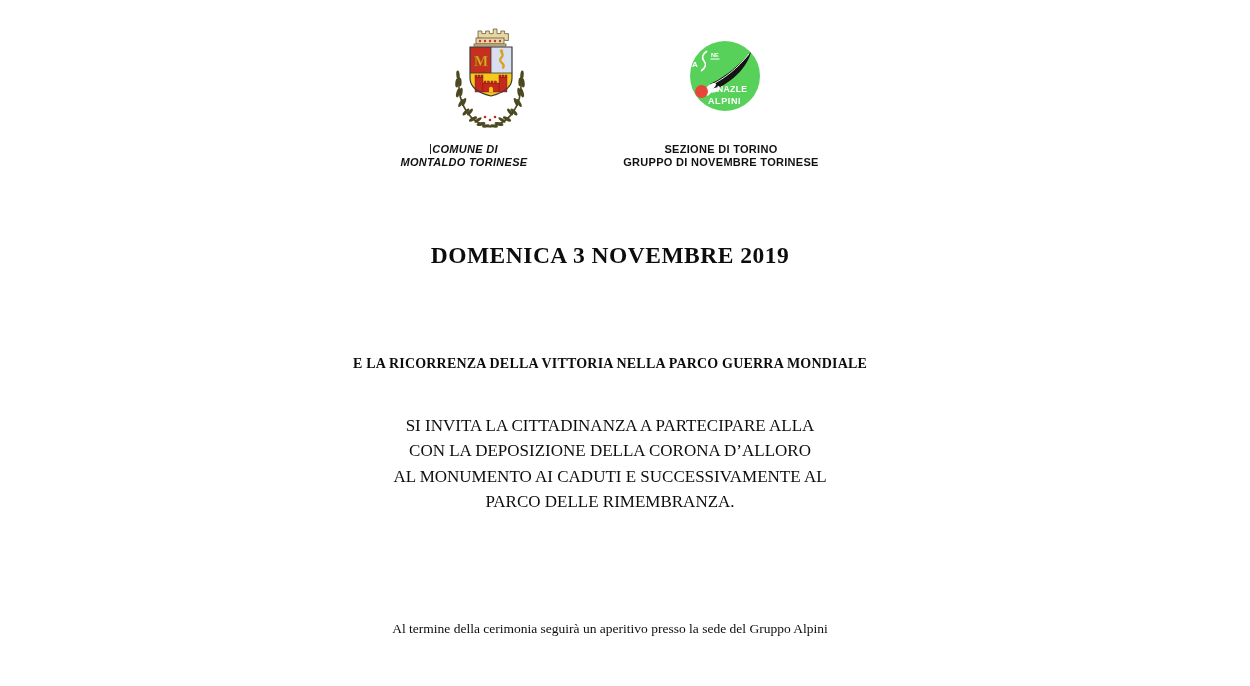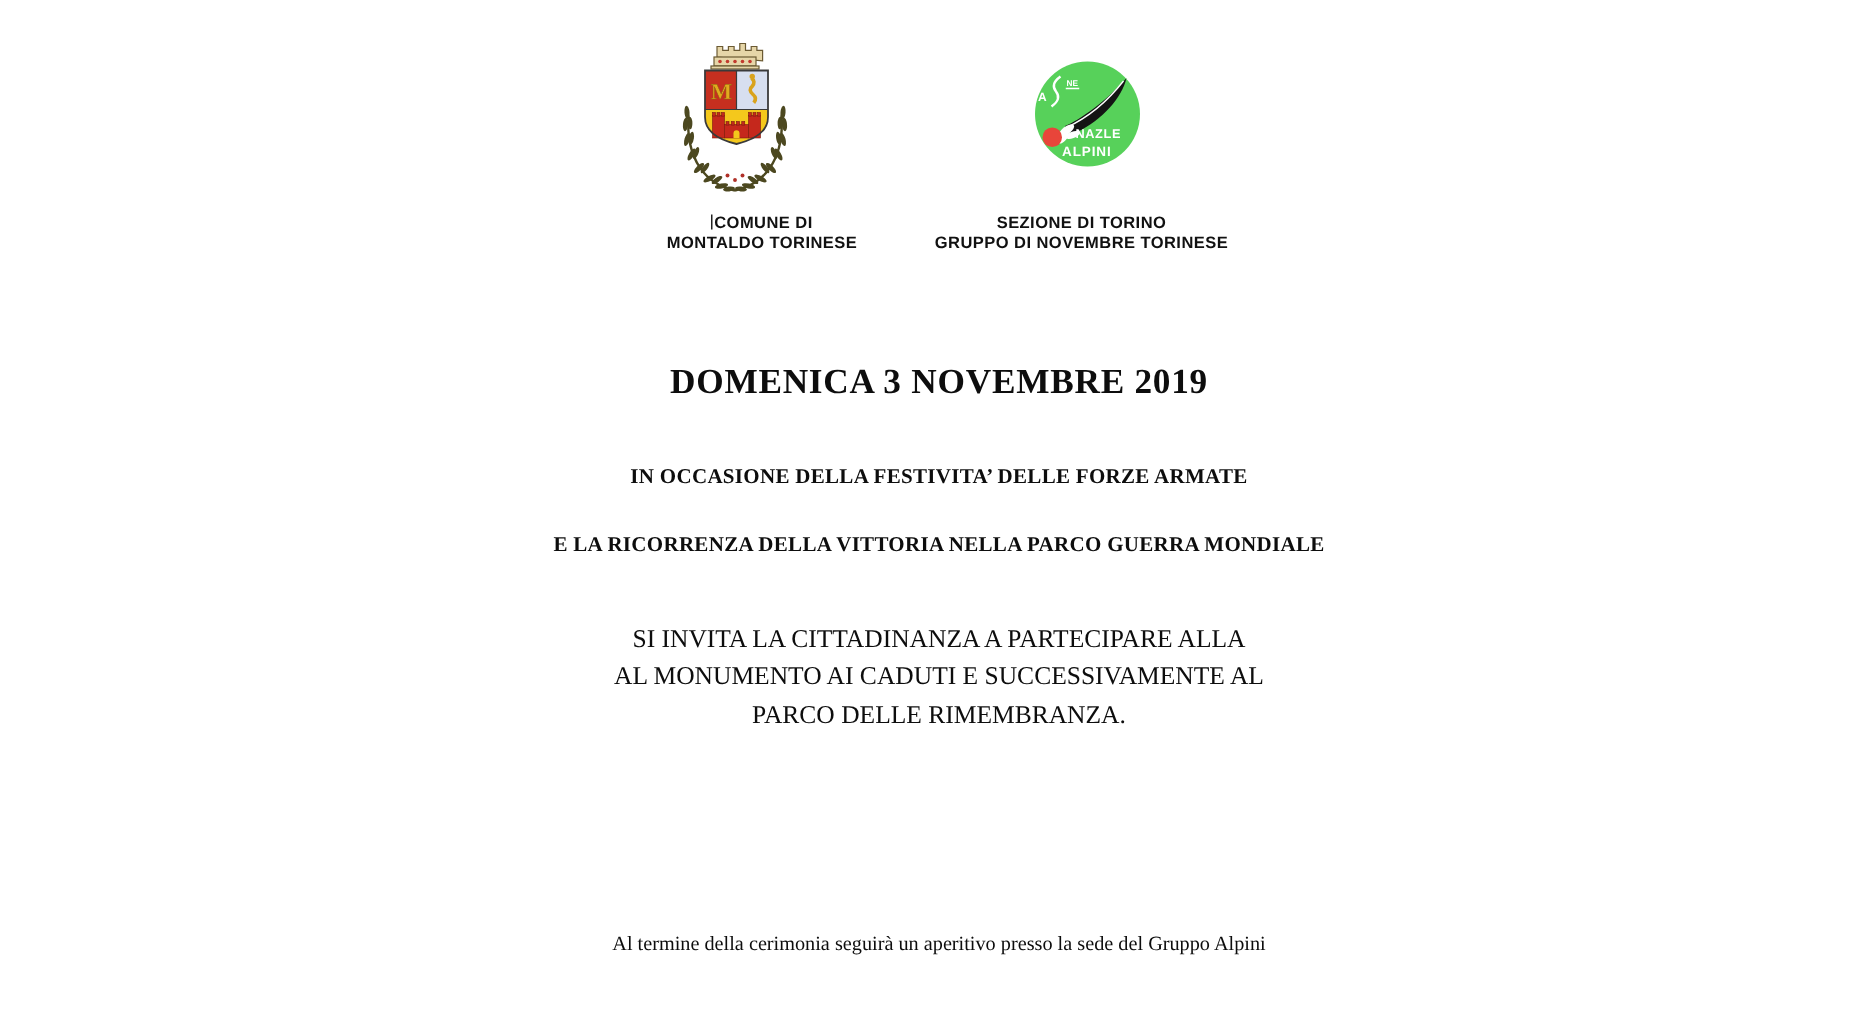--- a/index.html
+++ b/index.html
@@ -8,28 +8,28 @@
     font-family:"Liberation Serif", serif; color:#0d0d0d; overflow:hidden;
   }
   
   .crest { position:absolute; left:445px; top:25px; width:90px; height:110px; }
   .badge { position:absolute; left:686px; top:38px; width:78px; height:78px; }
   .caption {
     position:absolute; top:143px; text-align:center;
     font-family:"Liberation Sans", sans-serif; font-weight:bold;
     font-size:11px; line-height:12.5px; letter-spacing:0.3px; color:#111;
   }
-  .caption-left  { left:408px; width:200px; }
+  .caption-left  { left:364px; width:200px;font-style:italic; }
   .caption-right { left:596px; width:250px; }
   .caret-mark {
     display:inline-block; width:0; height:10px;
     border-left:1.5px solid #222; margin-right:1px; vertical-align:-1px;
   }
   
-  .band { position:absolute; left:16px; width:1220px; text-align:center; }
+  .band { position:absolute; left:0; width:1220px; text-align:center; }
   .title    { top:242px; font-size:23.5px; font-weight:bold; letter-spacing:0.5px; }
   .subtitle1{ top:311px; font-size:14px;   font-weight:bold; letter-spacing:0.2px; }
   .subtitle2{ top:356px; font-size:14px;   font-weight:bold; letter-spacing:0.2px; }
   .body-text{ top:413px; font-size:17px;   line-height:25.3px; }
   .footer   { top:585px; font-size:13.5px;margin-top:36px; }
 </style>
 </head>
 <body>
 
 <div class="page">
@@ -150,24 +150,24 @@
     <div>MONTALDO TORINESE</div>
   </div>
 
   <div class="caption caption-right">
     <div>SEZIONE DI TORINO</div>
     <div>GRUPPO DI NOVEMBRE TORINESE</div>
   </div>
 
   <div class="band title">DOMENICA 3 NOVEMBRE 2019</div>
 
-  <div class="band subtitle1">IN OCCASIONE DELLA FESTIVITA’ DELLE FORZE ARMATE</div>
   <div class="band subtitle2">E LA RICORRENZA DELLA VITTORIA NELLA PARCO GUERRA MONDIALE</div>
 
   <div class="band body-text">
     <div>SI INVITA LA CITTADINANZA A PARTECIPARE ALLA</div>
+    <div>CON LA DEPOSIZIONE DELLA CORONA D’ALLORO</div>
     <div>AL MONUMENTO AI CADUTI E SUCCESSIVAMENTE AL</div>
     <div>PARCO DELLE RIMEMBRANZA.</div>
   </div>
 
   <div class="band footer">Al termine della cerimonia seguirà un aperitivo presso la sede del Gruppo Alpini</div>
 
 </div>
 
 </body></html>

